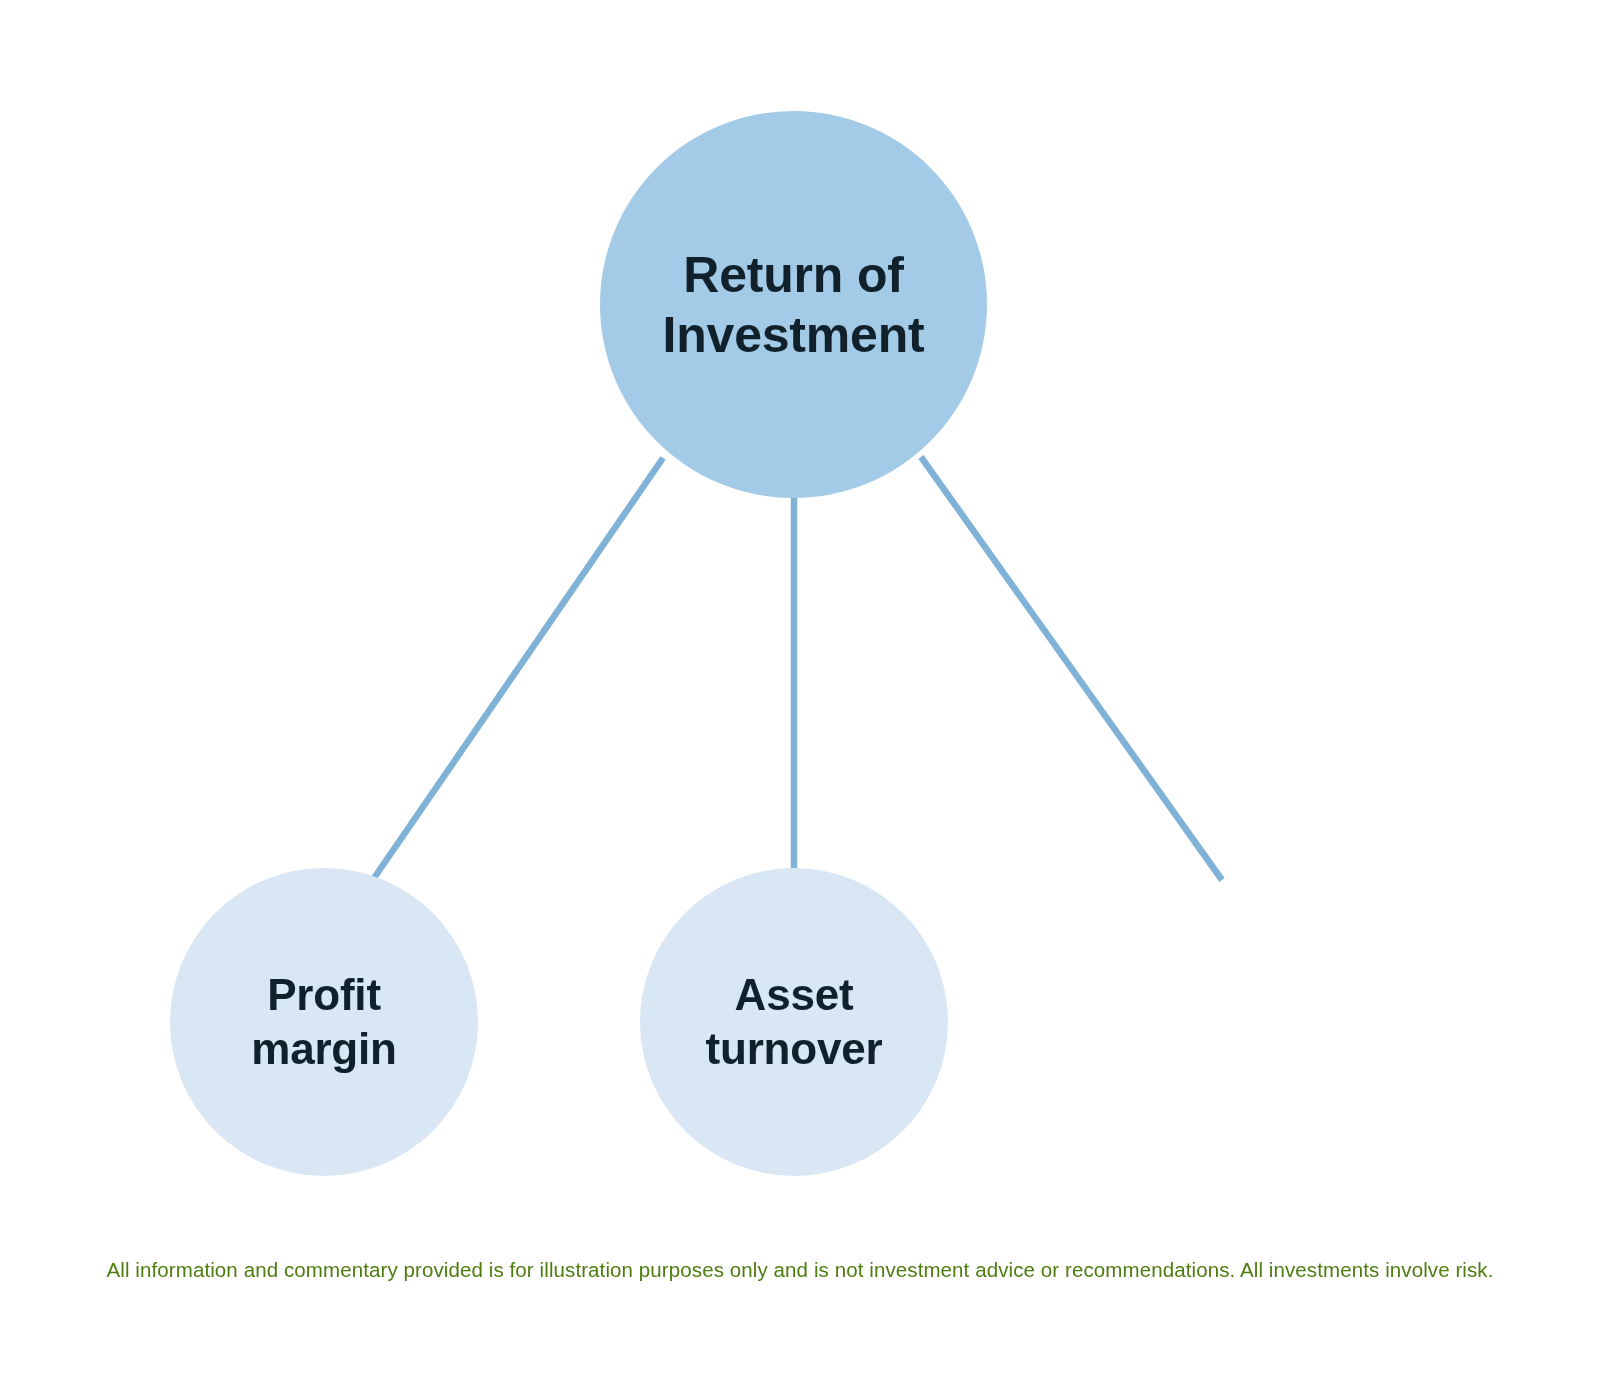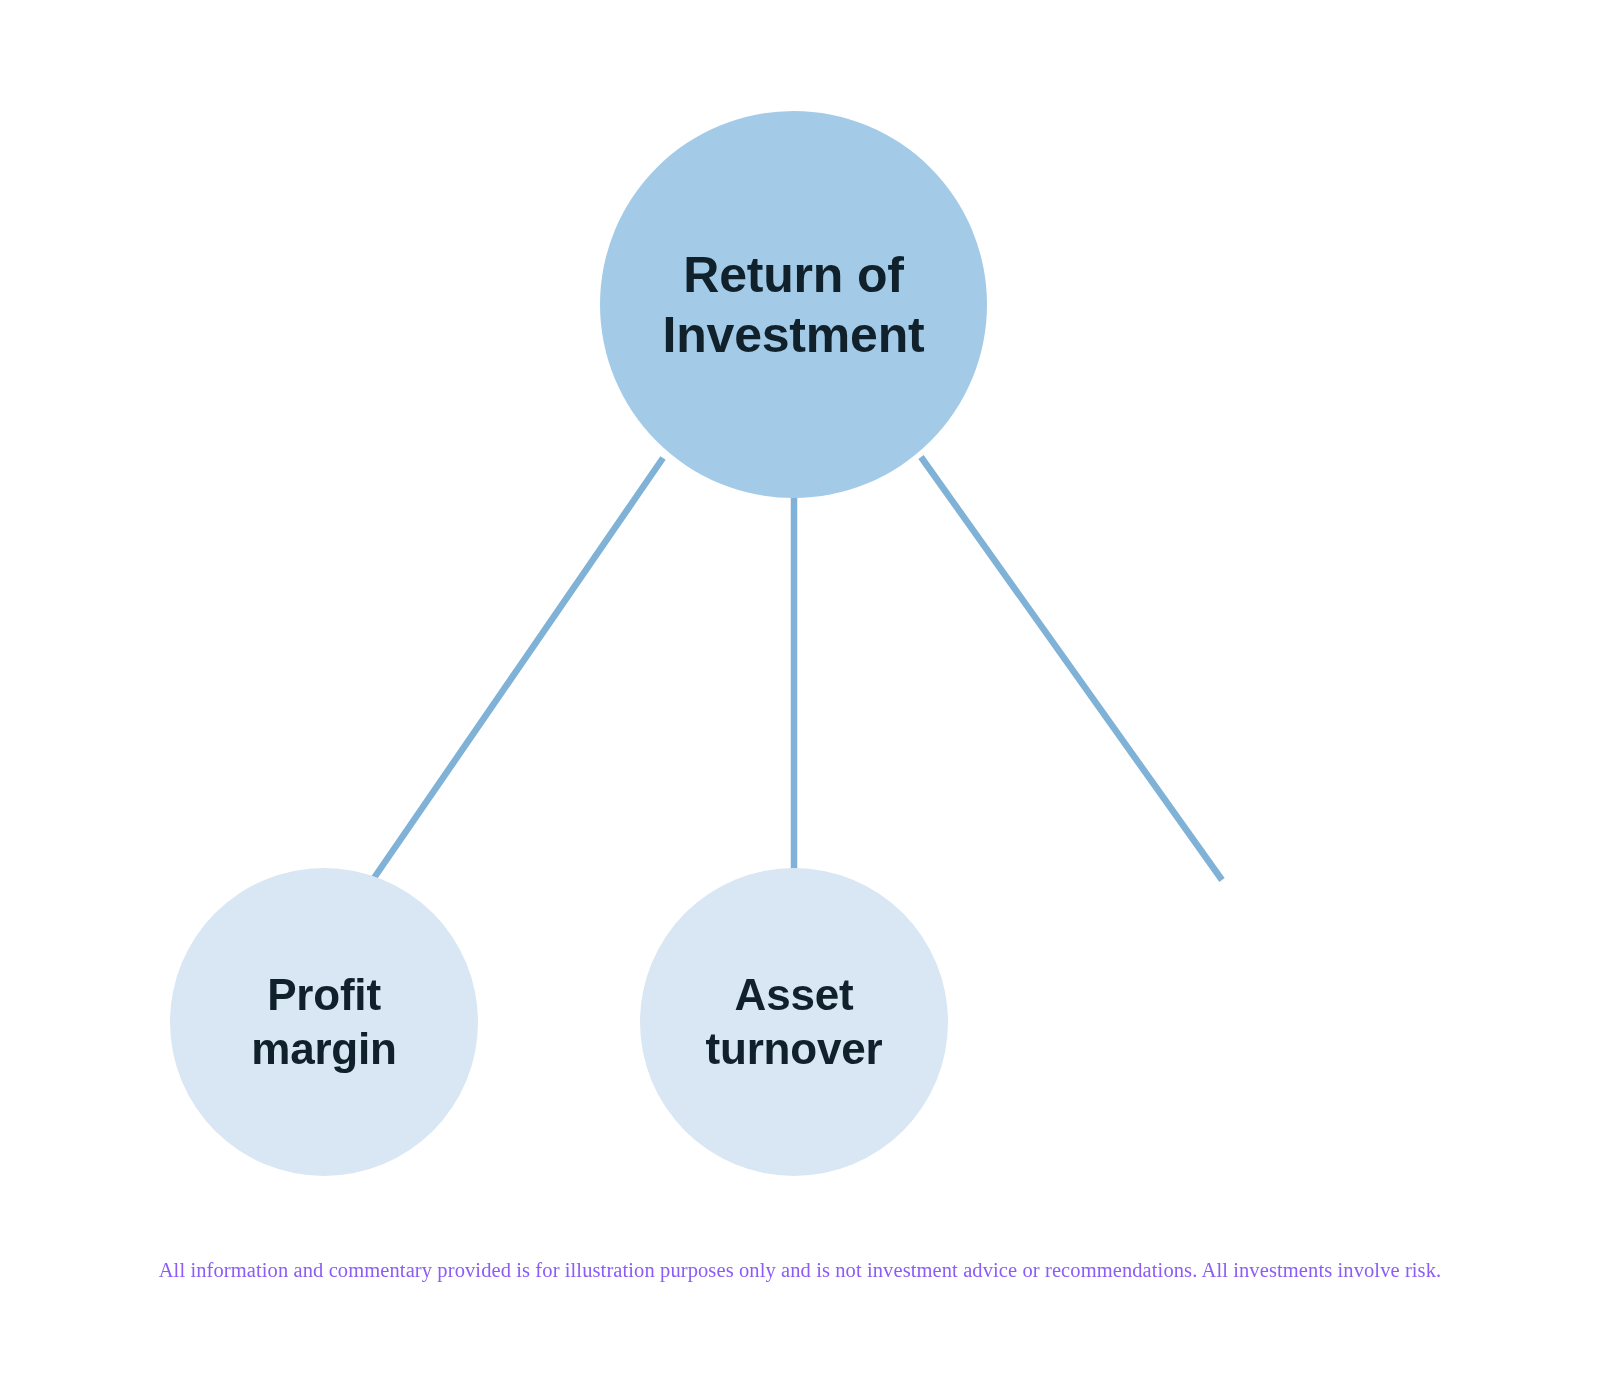--- a/index.html
+++ b/index.html
@@ -67,25 +67,24 @@
   #node-profit-margin  { left: 170px; }
   #node-asset-turnover { left: 640px; }
   #node-financial-leverage { left: 1119px; }
 
   #footnote {
     position: absolute;
     left: 0;
     top: 1256px;
     width: 1600px;
     text-align: center;
-    color: #8b5cf6;
+    color: #4d7c0f;
     font-size: 20.5px;
     letter-spacing: 0.1px;
     line-height: 28px;
-    font-family: Liberation Serif, serif;
   }
 </style>
 </head>
 <body>
 
 <div id="diagram-root">
 
   <svg id="connector-layer" viewBox="0 0 1600 1400" width="1600" height="1400" aria-hidden="true">
     <line x1="663" y1="458" x2="374" y2="878" stroke="#7fb2d6" stroke-width="6.5" stroke-linecap="butt"></line>
     <line x1="794" y1="470" x2="794" y2="880" stroke="#7fb2d6" stroke-width="6.5" stroke-linecap="butt"></line>

